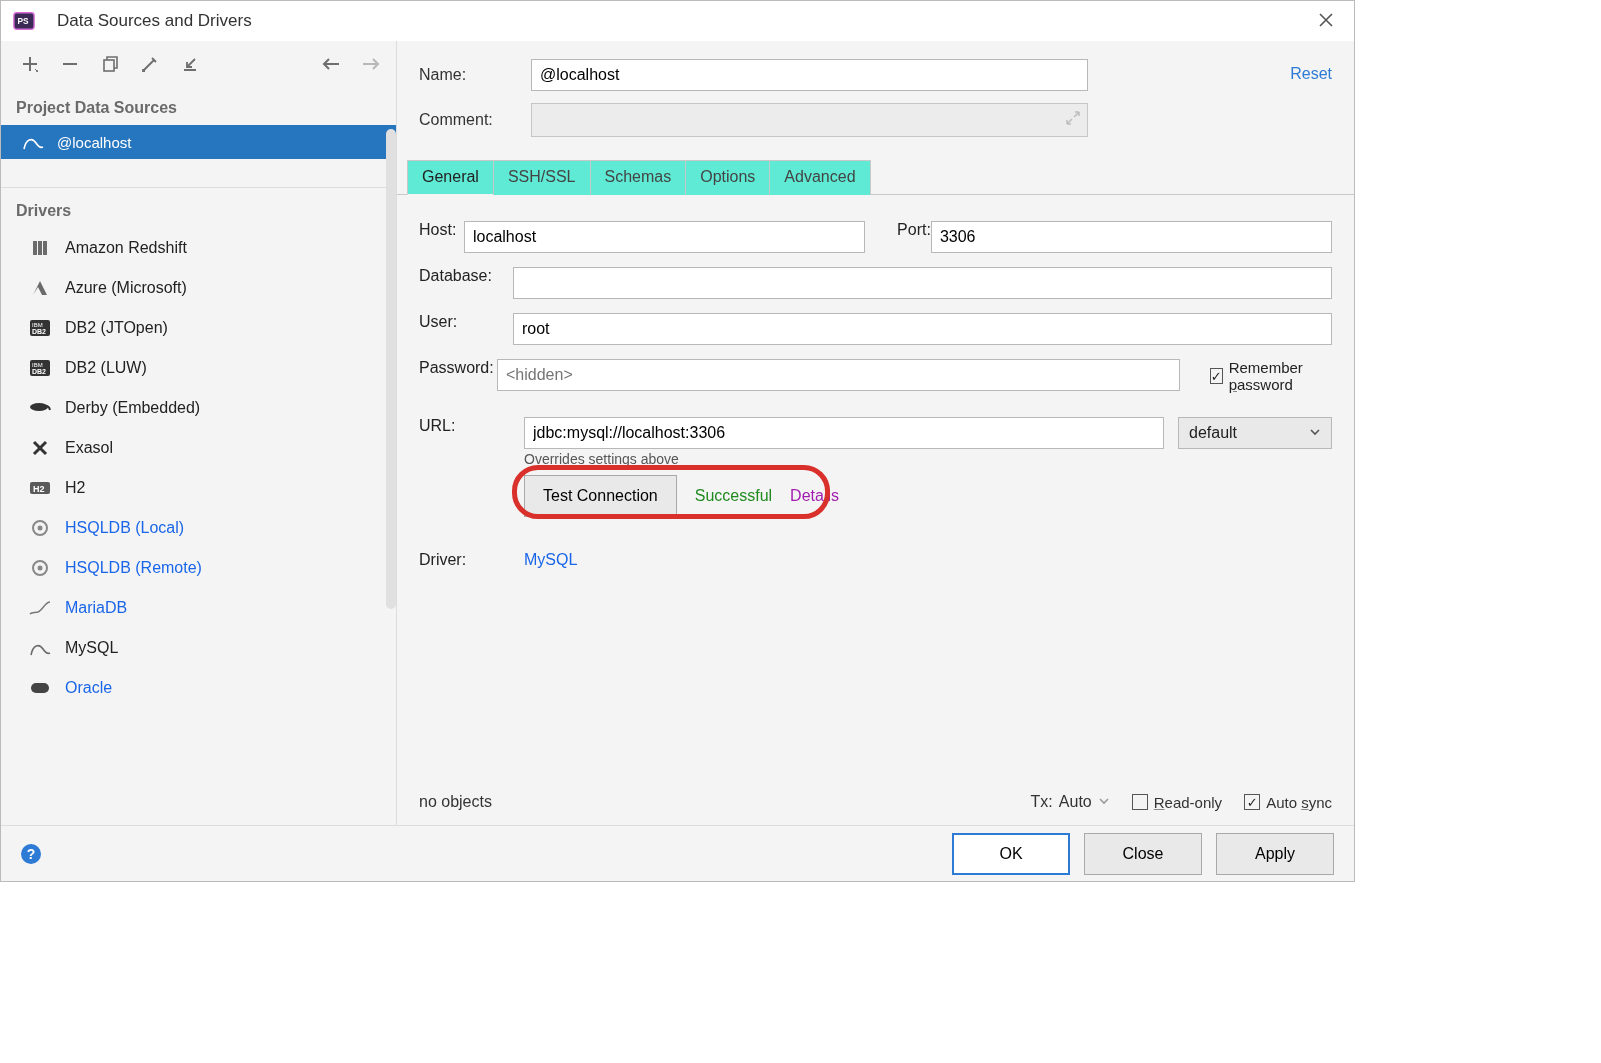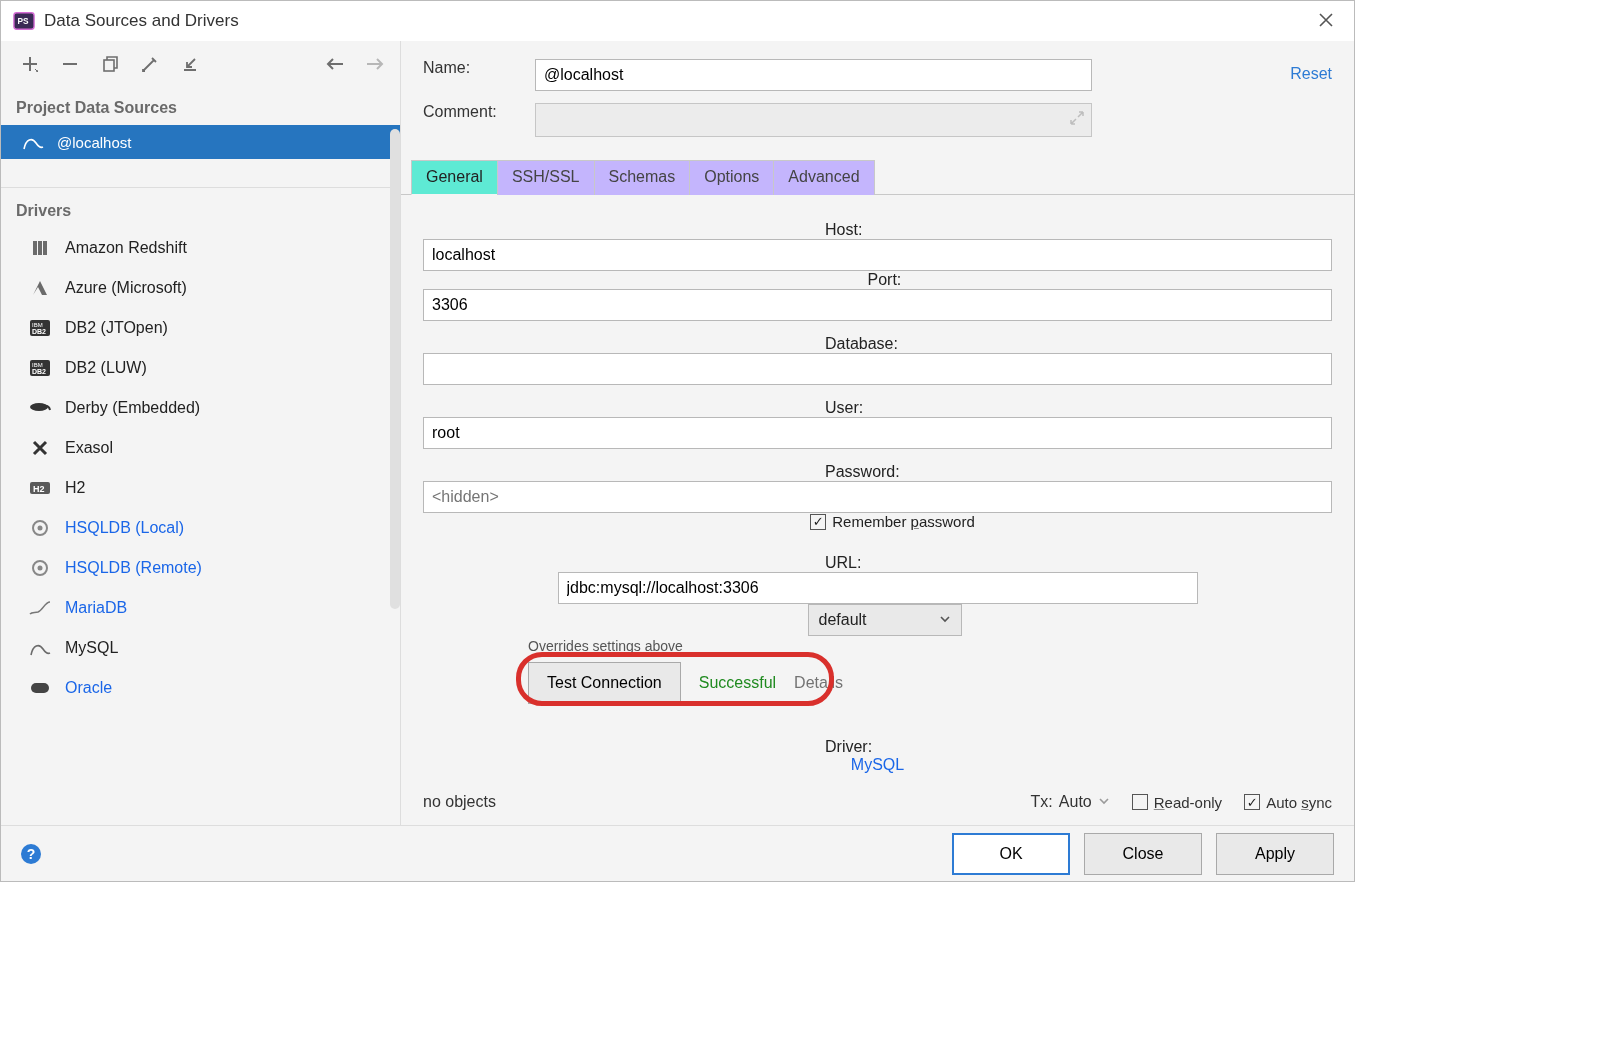--- a/index.html
+++ b/index.html
@@ -1,20 +1,20 @@
 <!DOCTYPE html>
 <html><head>
 <meta charset="utf-8">
 <style>
   html,body{margin:0;padding:0;font-family:"Segoe UI",Arial,sans-serif;font-size:14px;color:#222;background:#fff;}
   *{box-sizing:border-box;}
   .window{width:1355px;height:882px;border:1px solid #bbb;display:flex;flex-direction:column;background:#fff;position:relative;}
   
   .titlebar{height:40px;display:flex;align-items:center;padding:0 12px;background:#fff;}
-  .titlebar .app-icon{width:22px;height:22px;margin-right:9px;text-align:center;}
+  .titlebar .app-icon{width:22px;height:22px;margin-right:22px;text-align:center;}
   .titlebar .title{font-size:17px;color:#333;}
   .titlebar .close{margin-left:auto;font-size:20px;color:#555;cursor:pointer;padding:4px 8px;}
   
   .body{flex:1;display:flex;min-height:0;}
   
   .sidebar{width:400px;background:#f4f4f4;display:flex;flex-direction:column;border-right:1px solid #ddd;}
   .side-toolbar{height:46px;display:flex;align-items:center;gap:18px;padding:0 14px 0 18px;}
   .side-toolbar .spacer{flex:1;}
   .side-toolbar .tb-btn{width:22px;height:22px;display:flex;align-items:center;justify-content:center;cursor:pointer;color:#6e6e6e;}
   .side-toolbar .tb-btn.disabled{opacity:.45;cursor:default;}
@@ -25,49 +25,49 @@
   .ds-item .icon{width:24px;height:18px;margin-right:12px;display:flex;align-items:center;justify-content:center;}
   .side-sep{height:1px;background:#ddd;margin:20px 0 2px 0;}
   .drivers-list{flex:1;overflow:auto;}
   .drv-item{height:40px;display:flex;align-items:center;padding-left:26px;font-size:16px;cursor:pointer;}
   .drv-item .icon{width:26px;height:22px;margin-right:12px;display:flex;align-items:center;justify-content:center;color:#6b6b6b;}
   .drv-item.link span.lbl{color:#1a66e8;}
   .scroll-hint{position:absolute;right:0;top:88px;width:10px;height:480px;background:#e0e0e0;border-radius:5px;}
   
   .main{flex:1;display:flex;flex-direction:column;background:#f4f4f4;}
   .form-top{padding:18px 22px 10px 22px;position:relative;}
-  .row{display:flex;align-items:flex-start;margin-bottom:12px;}
+  .row{display:flex;align-items:center;margin-bottom:12px;}
   .row .lbl{width:112px;font-size:16px;color:#333;}
   .row .fld{flex:1;}
   input[type=text].text{width:100%;height:32px;border:1px solid #b8b8b8;background:#fff;padding:0 8px;font-size:16px;font-family:inherit;}
   .comment-box{width:557px;height:34px;border:1px solid #c6c6c6;background:#ececec;position:relative;}
   .comment-box .expand{position:absolute;right:6px;top:6px;color:#bdbdbd;cursor:pointer;}
   .reset{position:absolute;right:22px;top:24px;color:#2d7bd4;font-size:16px;cursor:pointer;}
   
   .tabs{display:flex;border-bottom:1px solid #c8c8c8;padding-left:10px;background:#f4f4f4;height:36px;}
-  .tab{padding:7px 14px;border:1px solid #c8c8c8;border-bottom:none;background:#c4b5fd;font-size:16px;color:#444;cursor:pointer;margin-right:-1px;position:relative;top:1px;}
+  .tab{padding:7px 14px;border:1px solid #c8c8c8;border-bottom:none;background:#5eead4;font-size:16px;color:#444;cursor:pointer;margin-right:-1px;position:relative;top:1px;}
   .tab.active{background:#5eead4;border-bottom:1px solid #f4f4f4;color:#222;}
   .tab-body{flex:1;padding:26px 22px 10px 22px;background:#f4f4f4;position:relative;}
-  .grid-row{display:flex;align-items:center;margin-bottom:14px;flex-direction:column;}
+  .grid-row{display:flex;align-items:flex-start;margin-bottom:14px;}
   .grid-row .lbl{width:105px;font-size:16px;}
   .grid-row .w1{width:557px;}
   .grid-row .port-lbl{margin-left:32px;width:52px;font-size:16px;}
   .grid-row .port-in{width:166px;}
   input.wide{width:618px;}
   .hint{font-size:14px;color:#555;margin:2px 0 8px 105px;}
   .select{width:154px;height:32px;border:1px solid #b8b8b8;background:#e9e9e9;display:flex;align-items:center;padding:0 10px;font-size:16px;cursor:pointer;justify-content:space-between;}
   .chk{display:inline-flex;align-items:center;gap:6px;font-size:15px;cursor:pointer;}
   .chk .box{width:16px;height:16px;border:1.5px solid #555;display:inline-flex;align-items:center;justify-content:center;}
   .chk .box.checked::after{content:"✓";font-size:13px;line-height:1;color:#222;}
   .test-wrap{display:flex;align-items:center;gap:18px;margin-left:105px;margin-top:6px;}
   .btn{height:42px;padding:0 18px;border:1px solid #a9a9a9;background:#e9e9e9;font-size:16px;cursor:pointer;display:inline-flex;align-items:center;justify-content:center;font-family:inherit;}
   .btn.primary{border:2px solid #2d7bd4;background:#fff;}
   .callout{position:absolute;border:5px solid #d9302c;border-radius:26px;pointer-events:none;}
   .success{color:#1f8a1f;font-size:16px;}
-  .details{color:#737373;font-size:16px;cursor:pointer;}
+  .details{color:#a21caf;font-size:16px;cursor:pointer;}
   .driver-link{color:#1a66e8;font-size:16px;cursor:pointer;}
   .status-row{position:absolute;bottom:14px;left:22px;right:22px;display:flex;align-items:center;font-size:16px;color:#333;margin-top:20px;}
   .status-row .spacer{flex:1;}
   .status-row .seg{margin-left:22px;display:flex;align-items:center;gap:6px;}
   .tx .chev{color:#9a9a9a;}
   
   .footer{height:56px;border-top:1px solid #ddd;display:flex;align-items:center;padding:0 20px;background:#f4f4f4;gap:14px;}
   .footer .help{width:20px;height:20px;border-radius:50%;background:#2d7bd4;color:#fff;display:flex;align-items:center;justify-content:center;font-size:14px;font-weight:bold;cursor:pointer;}
   .footer .spacer{flex:1;}
   .footer .fbtn{width:118px;}

